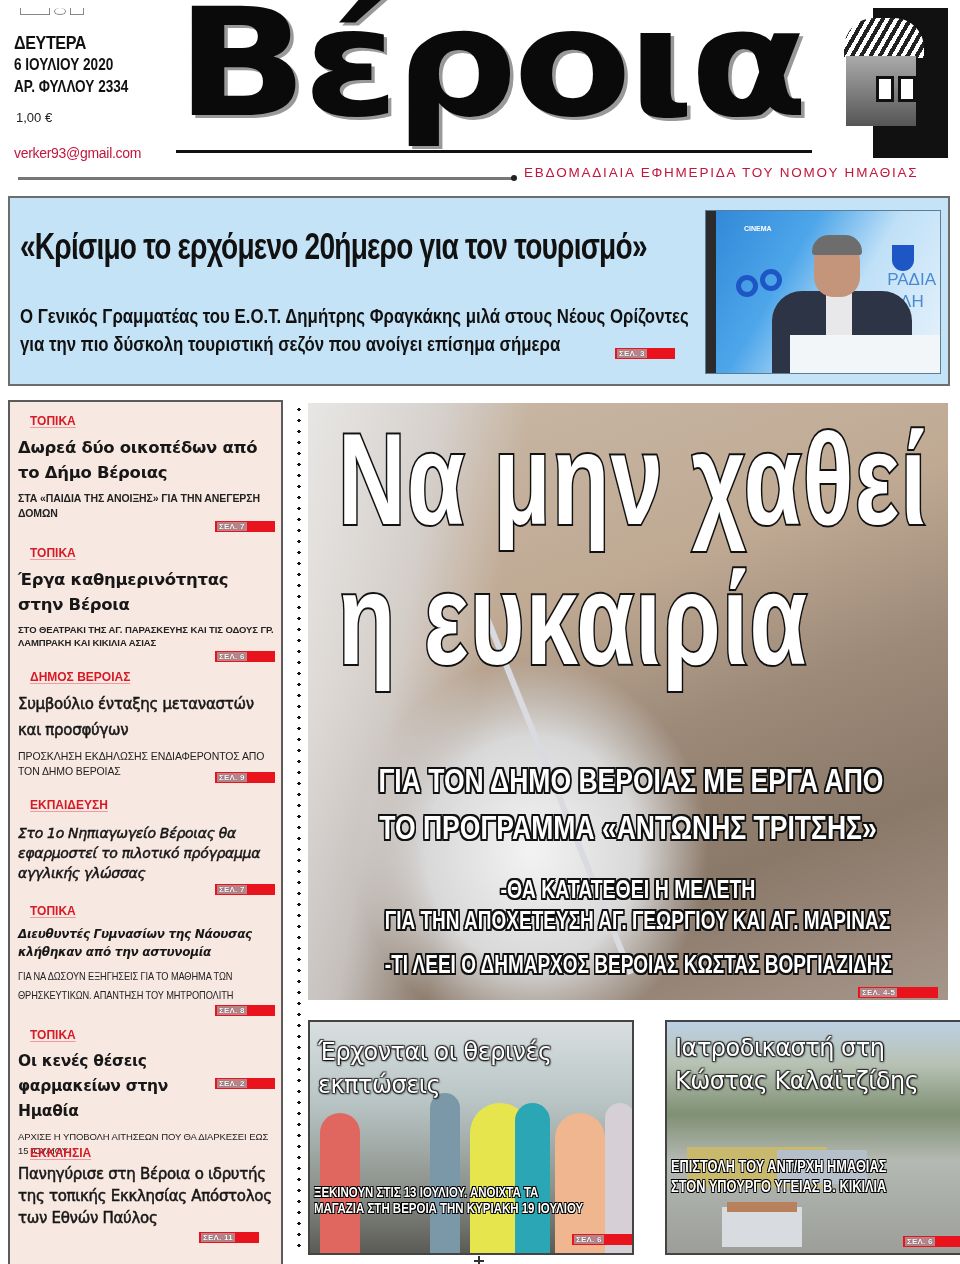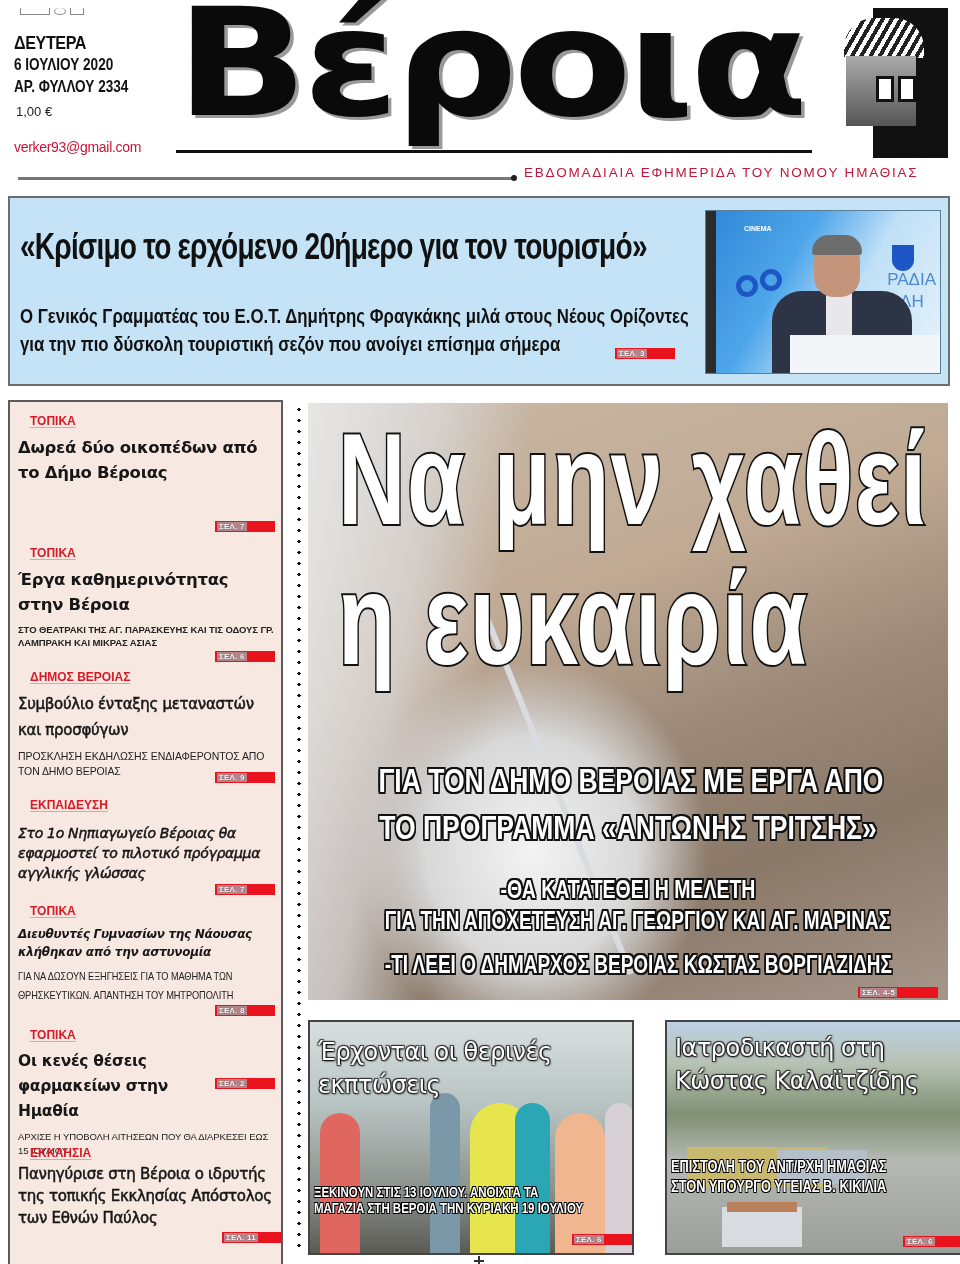--- a/index.html
+++ b/index.html
@@ -4,21 +4,21 @@
 <style>
   * { box-sizing: border-box; margin: 0; padding: 0; }
   body { width: 960px; height: 1264px; background: #ffffff; font-family: "DejaVu Sans", sans-serif; position: relative; overflow: hidden; color: #111; }
 
   
   .top-logos { position: absolute; left: 20px; top: 0; width: 90px; height: 8px; }
   .top-logos span { display: inline-block; height: 7px; border: 1px solid #888; border-top: none; margin-right: 4px; }
   .meta { position: absolute; left: 14px; top: 32px; width: 170px; }
   .meta .day { font-family: "Liberation Sans", sans-serif; font-weight: bold; font-size: 19px; letter-spacing: -0.5px; transform: scaleX(0.85); transform-origin: left; display: block; color: #111; }
   .meta .date, .meta .issue { font-family: "Liberation Sans", sans-serif; font-weight: bold; font-size: 17px; transform: scaleX(0.8); transform-origin: left; display: block; line-height: 22px; color: #111; }
-  .meta .price { font-family: "Liberation Sans", sans-serif; font-size: 13px; display: block; margin-top: 6px; margin-left: 2px; color: #222; }
+  .meta .price { font-family: "Liberation Sans", sans-serif; font-size: 13px; display: block; margin-top: 12px; margin-left: 2px; color: #222; }
   .meta .email { font-family: "Liberation Sans", sans-serif; font-size: 14px; display: block; margin-top: 20px; color: #c2163b; letter-spacing: -0.3px; }
 
   .logo-wrap { position: absolute; left: 176px; top: 10px; width: 640px; height: 150px; }
   .logo-text { position: absolute; left: 0; top: -22px; font-family: "DejaVu Sans", sans-serif; font-weight: bold; font-size: 150px; letter-spacing: -4px; color: #0a0a0a; line-height: 1; transform: scaleX(1.15); transform-origin: left top;
     text-shadow: 3px 3px 0 #999, -1px -1px 0 #fff; }
   .logo-underline { position: absolute; left: 176px; top: 150px; width: 636px; height: 3px; background: #111; }
   .house { position: absolute; left: 836px; top: 8px; width: 112px; height: 150px; }
   .house .black { position: absolute; right: 0; top: 0; width: 75px; height: 150px; background: #111; }
   .house .roof { position: absolute; left: 8px; top: 10px; width: 80px; height: 40px; background: repeating-linear-gradient(120deg,#222 0 4px,#fff 4px 8px); border-radius: 30px 30px 0 0; }
   .house .wall { position: absolute; left: 10px; top: 48px; width: 70px; height: 70px; background: linear-gradient(180deg,#aaa,#555); }
@@ -148,27 +148,28 @@
     <div class="person-head"></div>
     <div class="hair"></div>
     <div class="podium"></div>
   </div>
 </div>
 
 <div class="leftcol">
   <div class="item" style="top:8px;">
     <span class="cat">ΤΟΠΙΚΑ</span>
     <div class="title">Δωρεά δύο οικοπέδων από το Δήμο Βέροιας</div>
+    <div class="desc">ΣΤΑ «ΠΑΙΔΙΑ ΤΗΣ ΑΝΟΙΞΗΣ» ΓΙΑ ΤΗΝ ΑΝΕΓΕΡΣΗ ΔΟΜΩΝ</div>
   </div>
   <div class="pagetag" style="left:205px;top:119px;"><span>ΣΕΛ. 7</span></div>
 
   <div class="item" style="top:140px;">
     <span class="cat">ΤΟΠΙΚΑ</span>
     <div class="title">Έργα καθημερινότητας στην Βέροια</div>
-    <div class="desc" style="font-size:9.5px;line-height:13px;">ΣΤΟ ΘΕΑΤΡΑΚΙ ΤΗΣ ΑΓ. ΠΑΡΑΣΚΕΥΗΣ ΚΑΙ ΤΙΣ ΟΔΟΥΣ ΓΡ. ΛΑΜΠΡΑΚΗ ΚΑΙ ΜΙΚΡΑΣ ΑΣΙΑΣ</div>
+    <div class="desc" style="font-size:9.5px;line-height:13px;">ΣΤΟ ΘΕΑΤΡΑΚΙ ΤΗΣ ΑΓ. ΠΑΡΑΣΚΕΥΗΣ ΚΑΙ ΤΙΣ ΟΔΟΥΣ ΓΡ. ΛΑΜΠΡΑΚΗ ΚΑΙ ΚΙΚΙΛΙΑ ΑΣΙΑΣ</div>
   </div>
   <div class="pagetag" style="left:205px;top:249px;"><span>ΣΕΛ. 6</span></div>
 
   <div class="item" style="top:264px;">
     <span class="cat">ΔΗΜΟΣ ΒΕΡΟΙΑΣ</span>
     <div class="title" style="font-size:15px;line-height:26px;font-weight:normal;-webkit-text-stroke:0.5px #171717;">Συμβούλιο ένταξης μεταναστών και προσφύγων</div>
     <div class="desc" style="font-weight:normal;">ΠΡΟΣΚΛΗΣΗ ΕΚΔΗΛΩΣΗΣ ΕΝΔΙΑΦΕΡΟΝΤΟΣ ΑΠΟ ΤΟΝ ΔΗΜΟ ΒΕΡΟΙΑΣ</div>
   </div>
   <div class="pagetag" style="left:205px;top:370px;"><span>ΣΕΛ. 9</span></div>
 
@@ -189,21 +190,21 @@
     <span class="cat">ΤΟΠΙΚΑ</span>
     <div class="title" style="font-size:15.5px;line-height:25px;width:200px;">Οι κενές θέσεις φαρμακείων στην Ημαθία</div>
     <div class="desc" style="font-size:9.5px;line-height:14px;font-weight:normal;">ΑΡΧΙΣΕ Η ΥΠΟΒΟΛΗ ΑΙΤΗΣΕΩΝ ΠΟΥ ΘΑ ΔΙΑΡΚΕΣΕΙ ΕΩΣ 15 ΙΟΥΛΙΟΥ</div>
   </div>
   <div class="pagetag" style="left:205px;top:676px;"><span>ΣΕΛ. 2</span></div>
 
   <div class="item" style="top:740px;">
     <span class="cat">ΕΚΚΛΗΣΙΑ</span>
     <div class="title" style="font-size:15px;line-height:22px;margin-top:2px;font-weight:normal;-webkit-text-stroke:0.5px #171717;">Πανηγύρισε στη Βέροια ο ιδρυτής της τοπικής Εκκλησίας Απόστολος των Εθνών Παύλος</div>
   </div>
-  <div class="pagetag" style="left:212px;top:830px;"><span>ΣΕΛ. 11</span></div>
+  <div class="pagetag" style="left:189px;top:830px;"><span>ΣΕΛ. 11</span></div>
 </div>
 
 <div class="dotted-sep"></div>
 
 <div class="main">
   <div class="pipe"></div>
   <div class="big">
     <div>Να μην χαθεί</div>
     <div>η ευκαιρία</div>
   </div>

